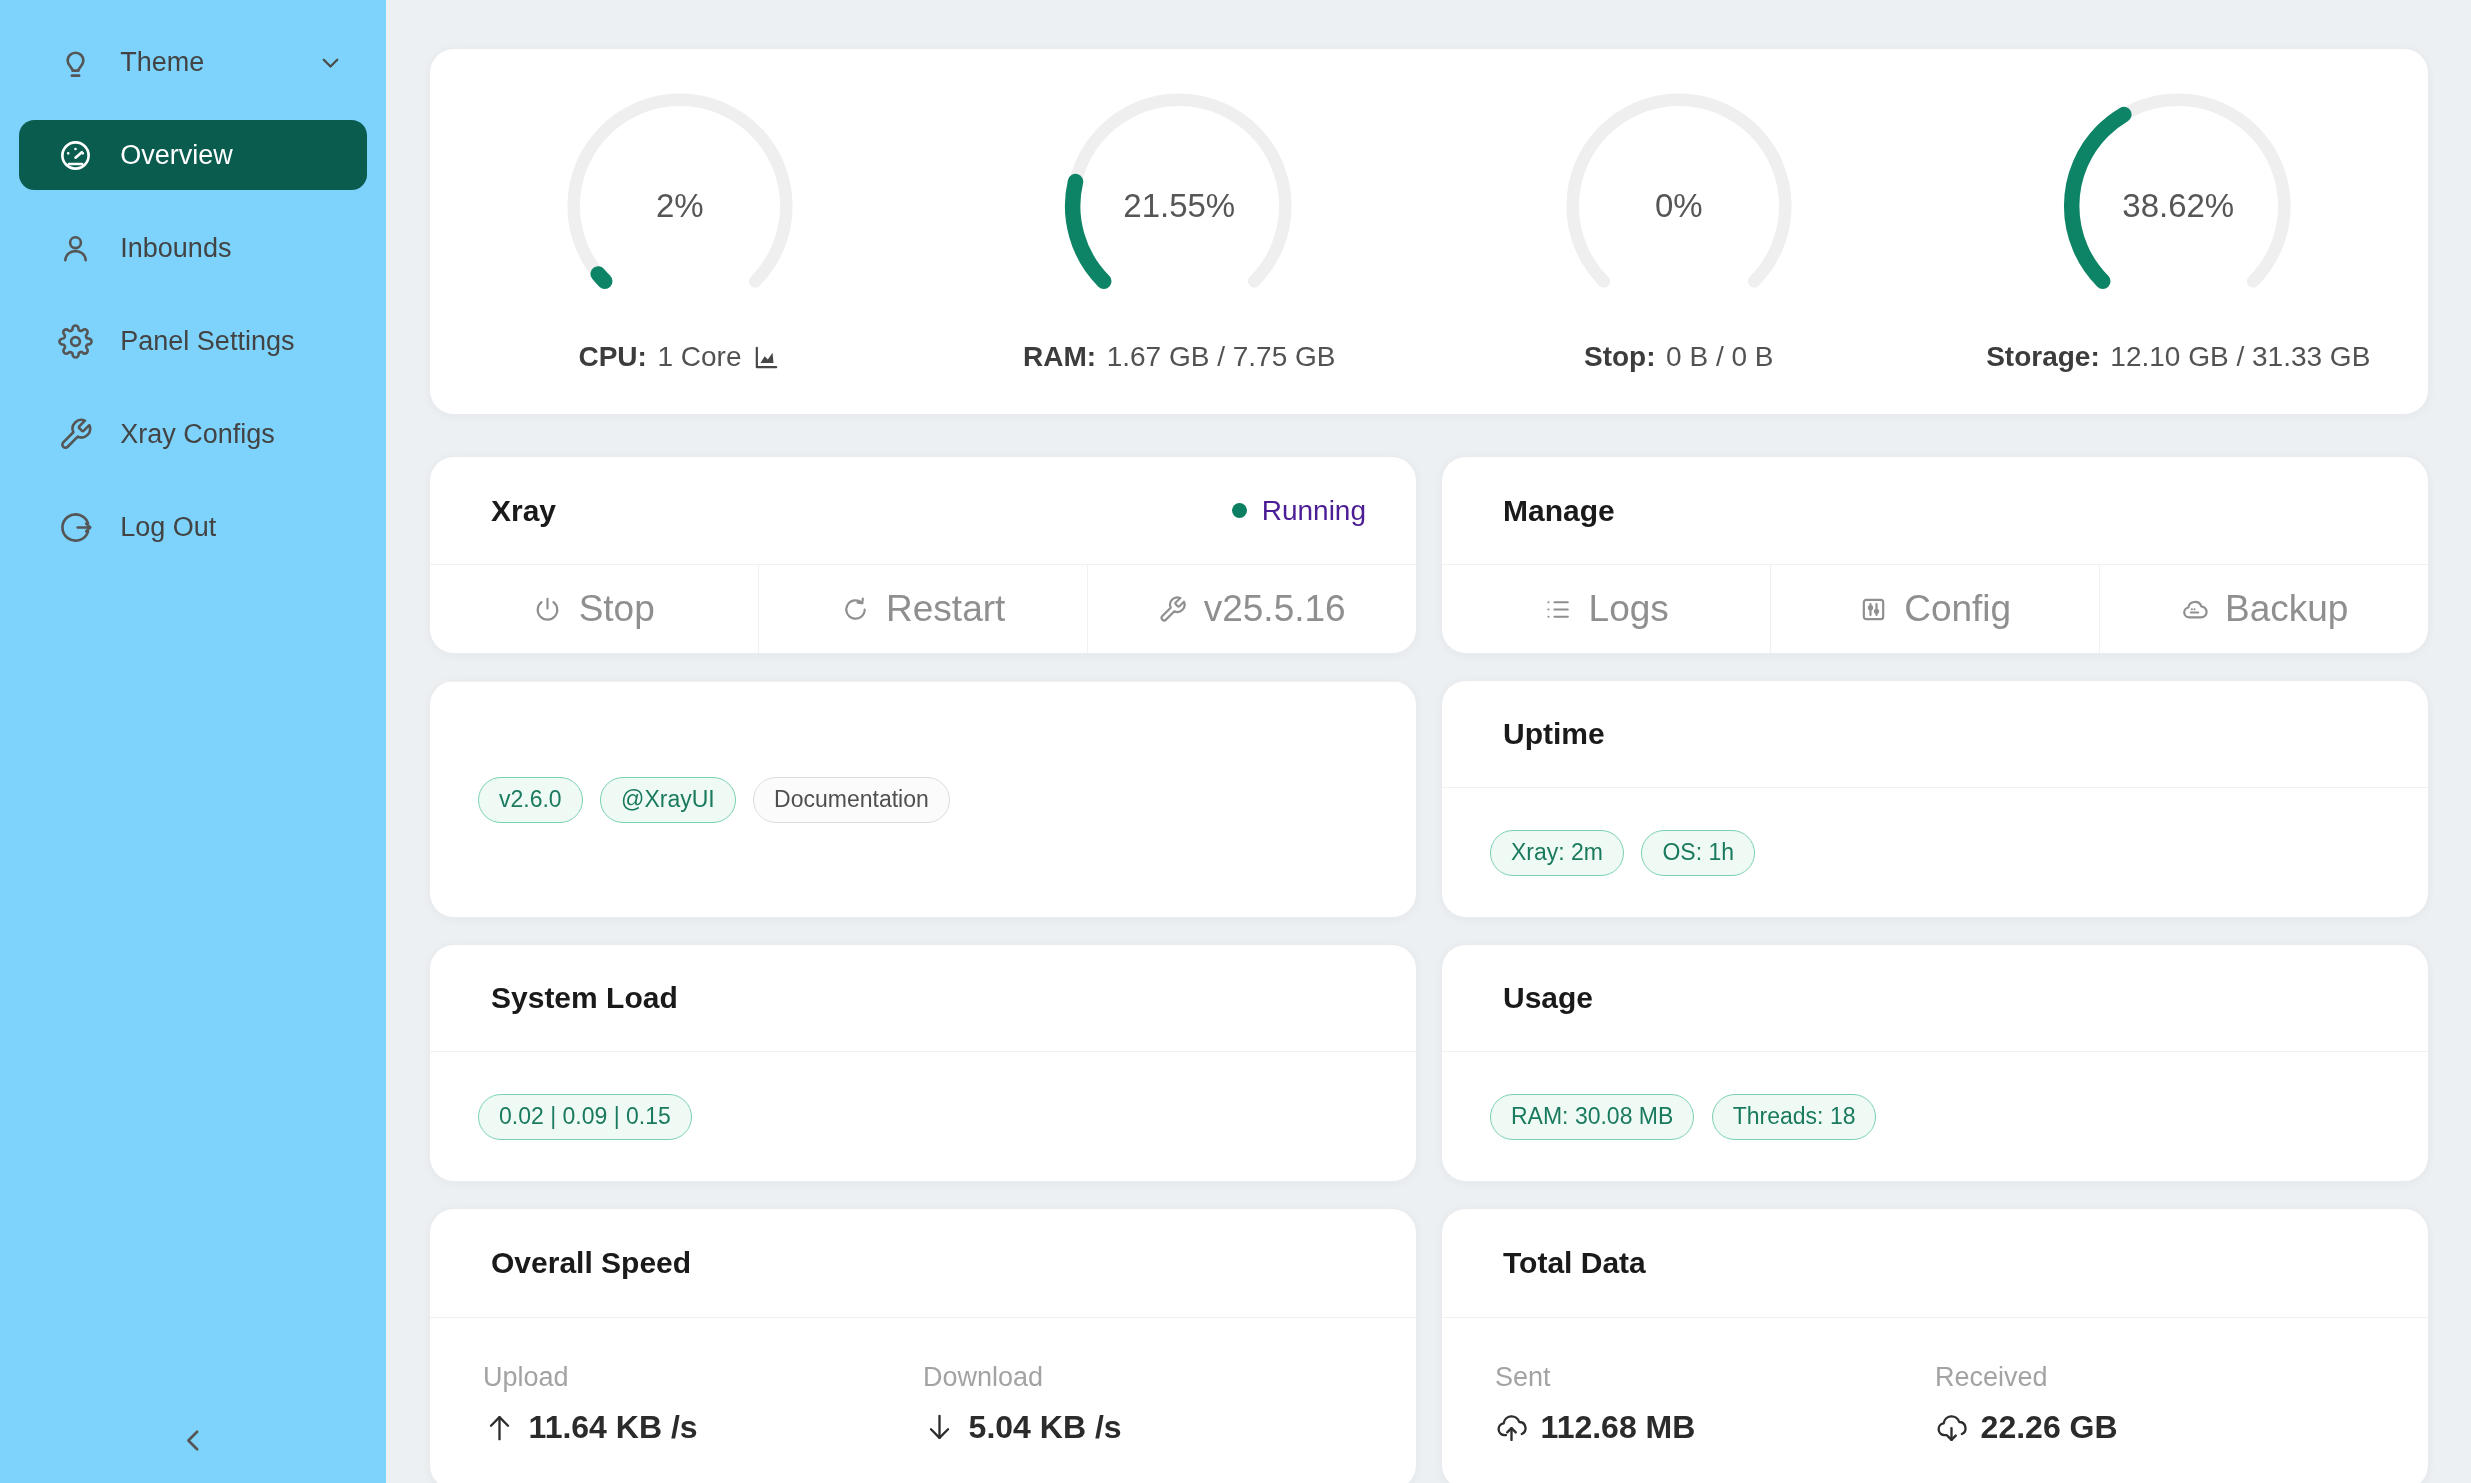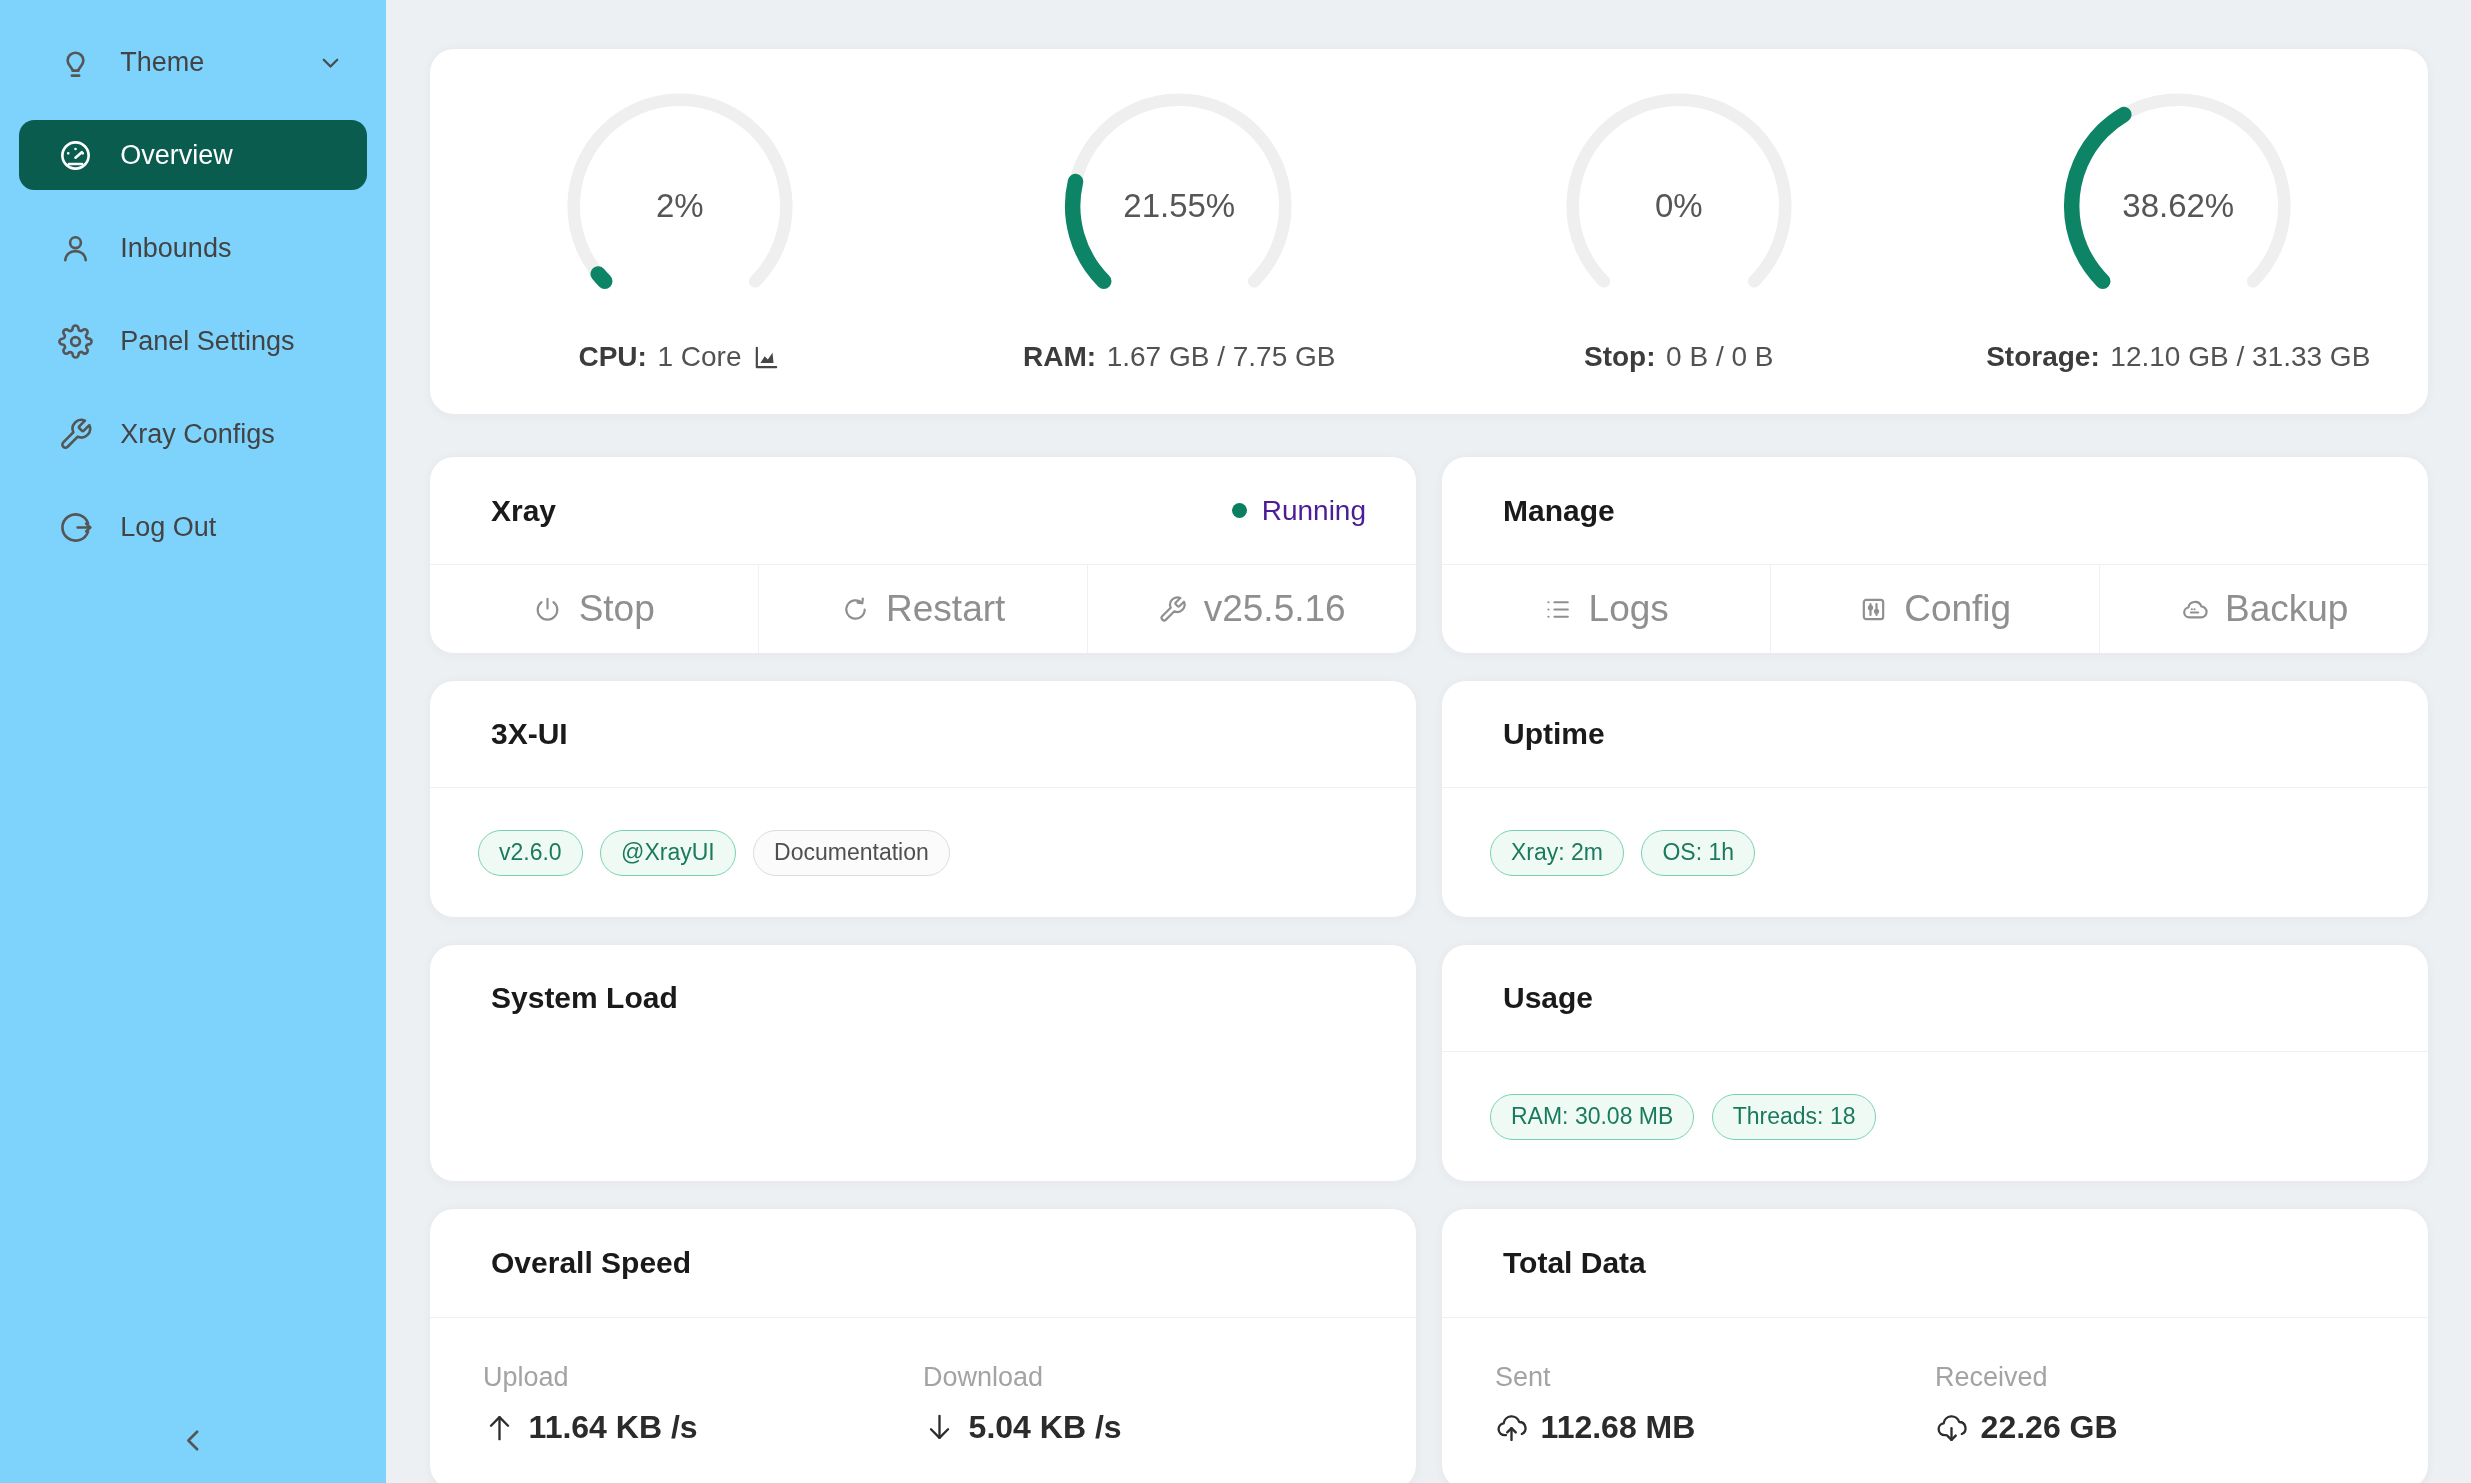--- a/index.html
+++ b/index.html
@@ -300,23 +300,20 @@
               </svg>
           </span>
           <span>Backup</span>
         </div>
       </div>
     </section>
   </div>
 
   <div class="row">
     <section class="card tag-card">
-      <div class="card-head">
-        <h2 class="card-title">3X-UI</h2>
-      </div>
       <div class="card-body">
         <span class="tag green">v2.6.0</span>
         <span class="tag green">@XrayUI</span>
         <span class="tag gray">Documentation</span>
       </div>
     </section>
 
     <section class="card tag-card">
       <div class="card-head">
         <h2 class="card-title">Uptime</h2>
@@ -325,20 +322,23 @@
         <span class="tag green">Xray: 2m</span>
         <span class="tag green">OS: 1h</span>
       </div>
     </section>
   </div>
 
   <div class="row">
     <section class="card tag-card">
       <div class="card-head">
         <h2 class="card-title">System Load</h2>
+      </div>
+      <div class="card-body">
+        <span class="tag green">0.02 | 0.09 | 0.15</span>
       </div>
     </section>
 
     <section class="card tag-card">
       <div class="card-head">
         <h2 class="card-title">Usage</h2>
       </div>
       <div class="card-body">
         <span class="tag green">RAM: 30.08 MB</span>
         <span class="tag green">Threads: 18</span>

